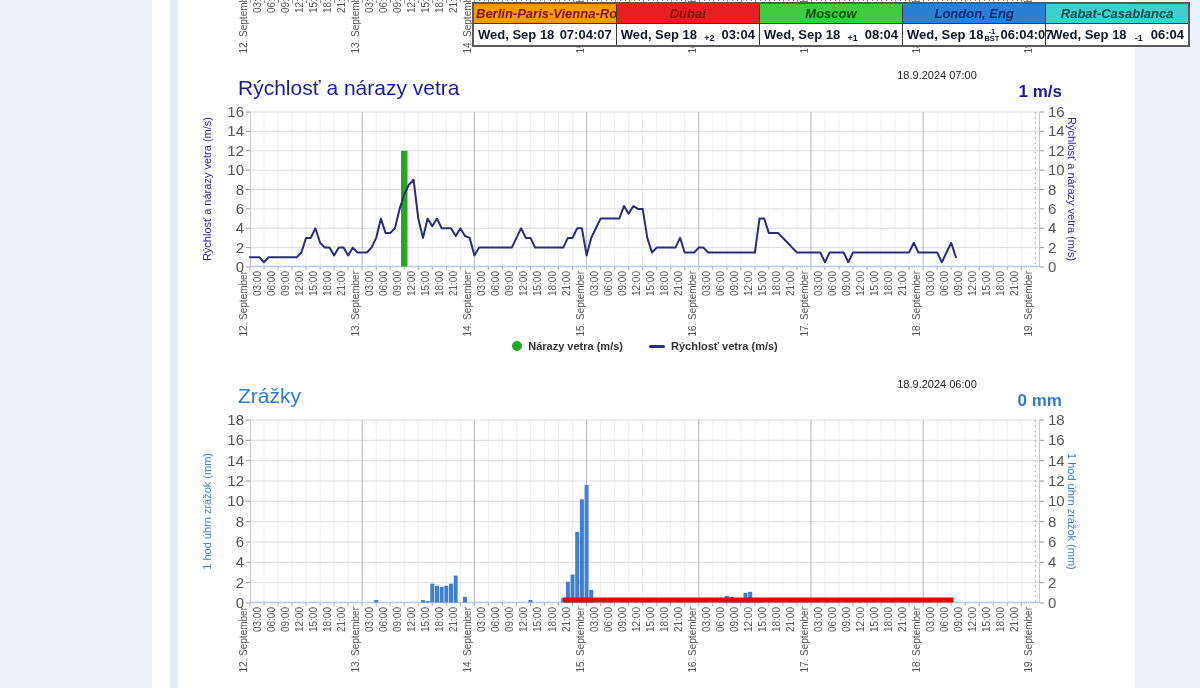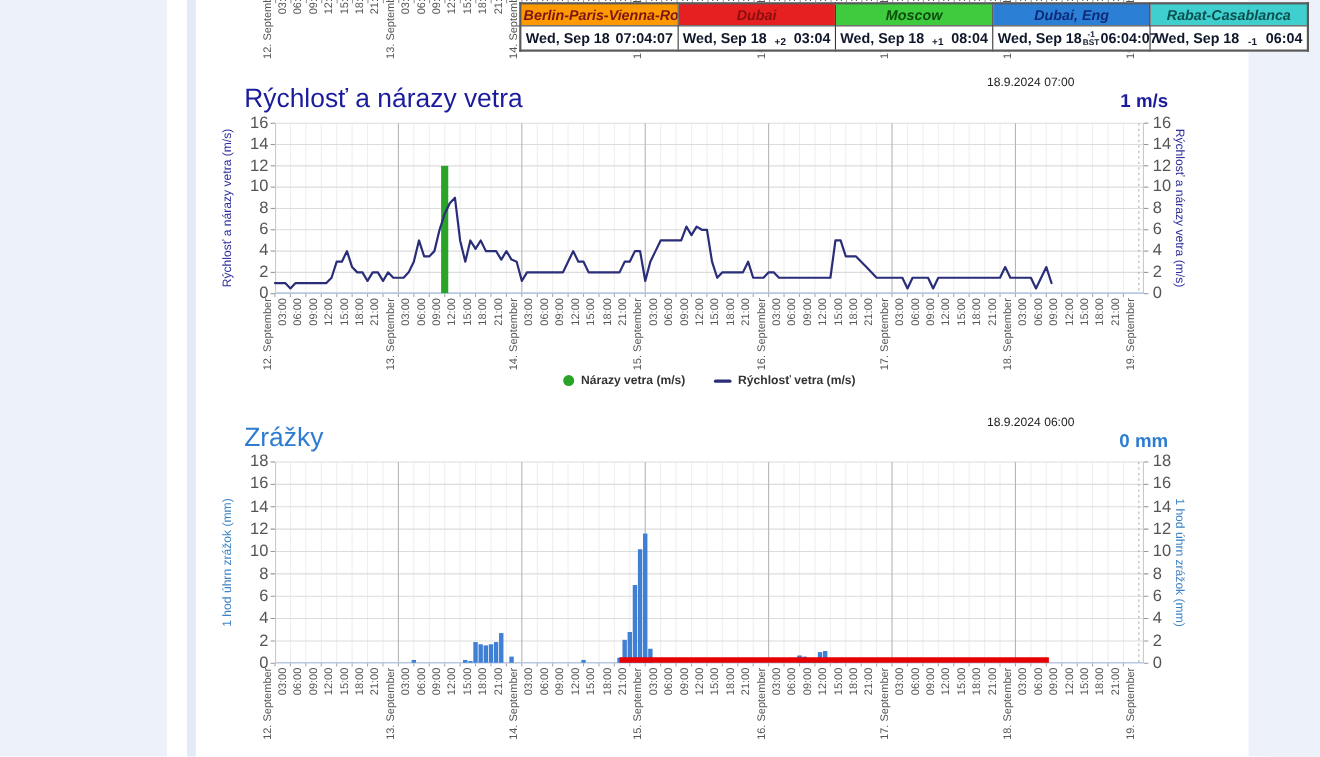--- a/index.html
+++ b/index.html
@@ -26,21 +26,21 @@
   #clock-table th{border:1px solid #3a3a3a;height:19px;font-style:italic;font-weight:bold;
     text-align:center;padding:0 2px;overflow:hidden;white-space:nowrap;}
   #clock-table td{border:1px solid #3a3a3a;height:21px;background:#fff;padding:0 4px;}
   .clock-cell{display:flex;align-items:flex-end;justify-content:space-between;font-weight:bold;color:#0f172a;}
   .clock-date{white-space:nowrap;}
   .clock-time{white-space:nowrap;}
   .off-sup{font-size:9px;font-weight:bold;vertical-align:super;line-height:8px;}
   .off-stack{display:inline-flex;flex-direction:column;align-items:center;line-height:7px;font-size:7.5px;font-weight:bold;margin:0 1px;}
 
   
-  .chart-title{position:absolute;left:222px;font-size:24px;white-space:nowrap;}
+  .chart-title{position:absolute;left:238px;font-size:21px;white-space:nowrap;}
   #wind-title{top:76px;color:#1a1c9c;}
   #precip-title{top:384px;color:#2e7cd1;}
   .meta-time{position:absolute;width:250px;text-align:center;left:812px;font-size:11px;color:#222;}
   .meta-value{position:absolute;width:250px;text-align:right;left:812px;font-size:17px;font-weight:bold;}
   #wind-meta-time{top:69px;}
   #wind-meta-value{top:82px;color:#1a1c9c;}
   #precip-meta-time{top:378px;}
   #precip-meta-value{top:391px;color:#2e7cd1;}
 
   .ylab{position:absolute;width:20px;font-size:15px;color:#555;line-height:12px;}
@@ -180,21 +180,21 @@
     <div class="tick-top" style="left: 829.278px;"></div>
     <div class="tick-top" style="left: 843.302px;"></div>
   </div>
 
 <table id="clock-table">
   <tbody>
     <tr id="clock-head-row">
         <th style="background: rgb(255, 153, 0); color: rgb(122, 21, 21);">Berlin-Paris-Vienna-Roma</th>
         <th style="background: rgb(230, 32, 32); color: rgb(138, 15, 15);">Dubai</th>
         <th style="background: rgb(62, 204, 62); color: rgb(12, 77, 12);">Moscow</th>
-        <th style="background: rgb(43, 127, 212); color: rgb(13, 42, 122);">Dubai, Eng</th>
+        <th style="background: rgb(43, 127, 212); color: rgb(13, 42, 122);">London, Eng</th>
         <th style="background: rgb(63, 207, 207); color: rgb(11, 79, 79);">Rabat-Casablanca</th>
       </tr>
     <tr id="clock-time-row">
         <td>
           <div class="clock-cell">
             <span class="clock-date">Wed, Sep 18</span>
             <span class="clock-time">07:04:07</span>
           </div>
         </td>
         <td>

